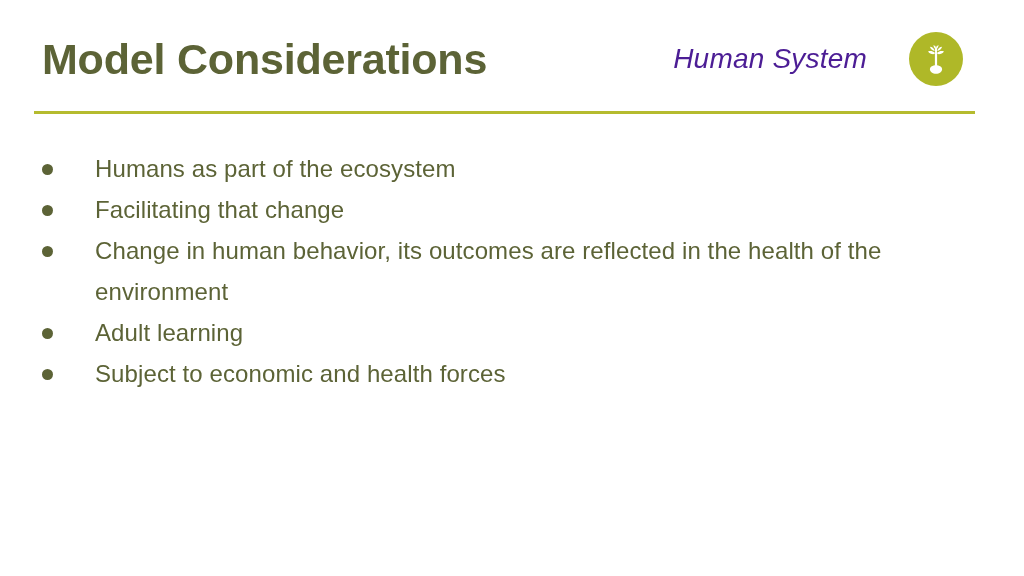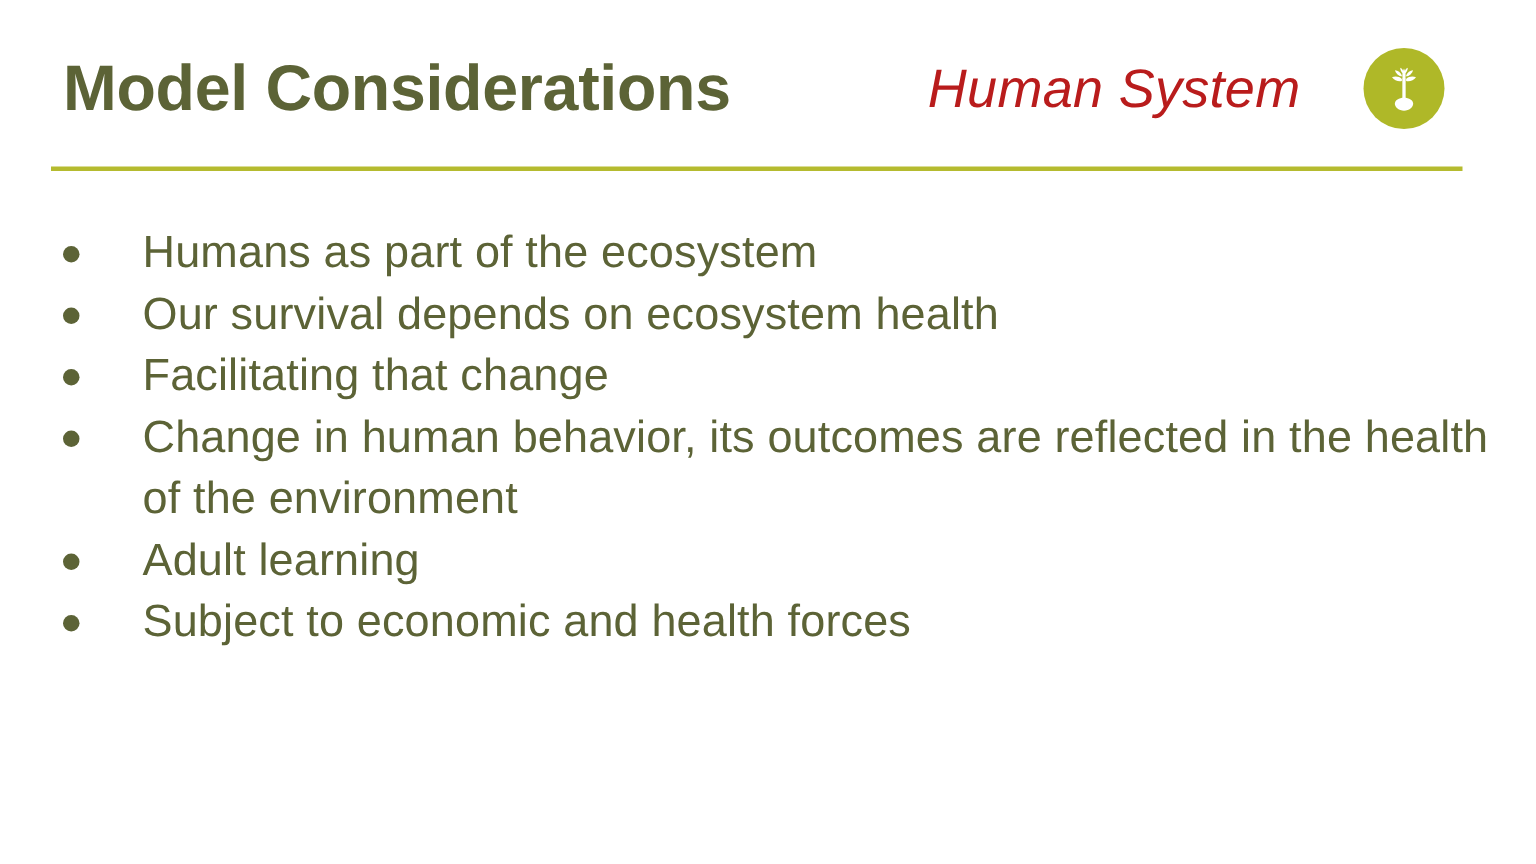--- a/index.html
+++ b/index.html
@@ -42,24 +42,24 @@
     margin: 0;
     padding-left: 8px;
   }
   .header-right {
     display: flex;
     align-items: center;
     gap: 42px;
     padding-right: 13px;
   }
   .section-label {
-    font-size: 36px;
+    font-size: 28px;
     font-style: italic;
     font-weight: 300;
-    color: #b91c1c;
+    color: #4c1d95;
     white-space: nowrap;
     letter-spacing: 0.2px;
   }
   .brand-logo {
     width: 54px;
     height: 54px;
     border-radius: 50%;
     background: #AFB828;
     display: flex;
     align-items: center;
@@ -100,21 +100,21 @@
     width: 11px;
     height: 11px;
     border-radius: 50%;
     background: #5C6336;
     margin-top: 16px;
     margin-right: 0;
   }
   .bullet-text {
     flex: 1 1 auto;
     margin-left: 42px;
-    font-size: 30px;
+    font-size: 24px;
     font-weight: 300;
     color: #5C6336;
     line-height: 41px;
     letter-spacing: 0.1px;
   }
 </style>
 </head>
 <body>
 
 <div class="slide">
@@ -153,24 +153,20 @@
 
   <div class="title-rule"></div>
 
   <ul class="bullet-list">
     <li class="bullet-item">
       <span class="bullet-dot"></span>
       <span class="bullet-text">Humans as part of the ecosystem</span>
     </li>
     <li class="bullet-item">
       <span class="bullet-dot"></span>
-      <span class="bullet-text">Our survival depends on ecosystem health</span>
-    </li>
-    <li class="bullet-item">
-      <span class="bullet-dot"></span>
       <span class="bullet-text">Facilitating that change</span>
     </li>
     <li class="bullet-item">
       <span class="bullet-dot"></span>
       <span class="bullet-text">Change in human behavior, its outcomes are reflected in the health of the environment</span>
     </li>
     <li class="bullet-item">
       <span class="bullet-dot"></span>
       <span class="bullet-text">Adult learning</span>
     </li>

